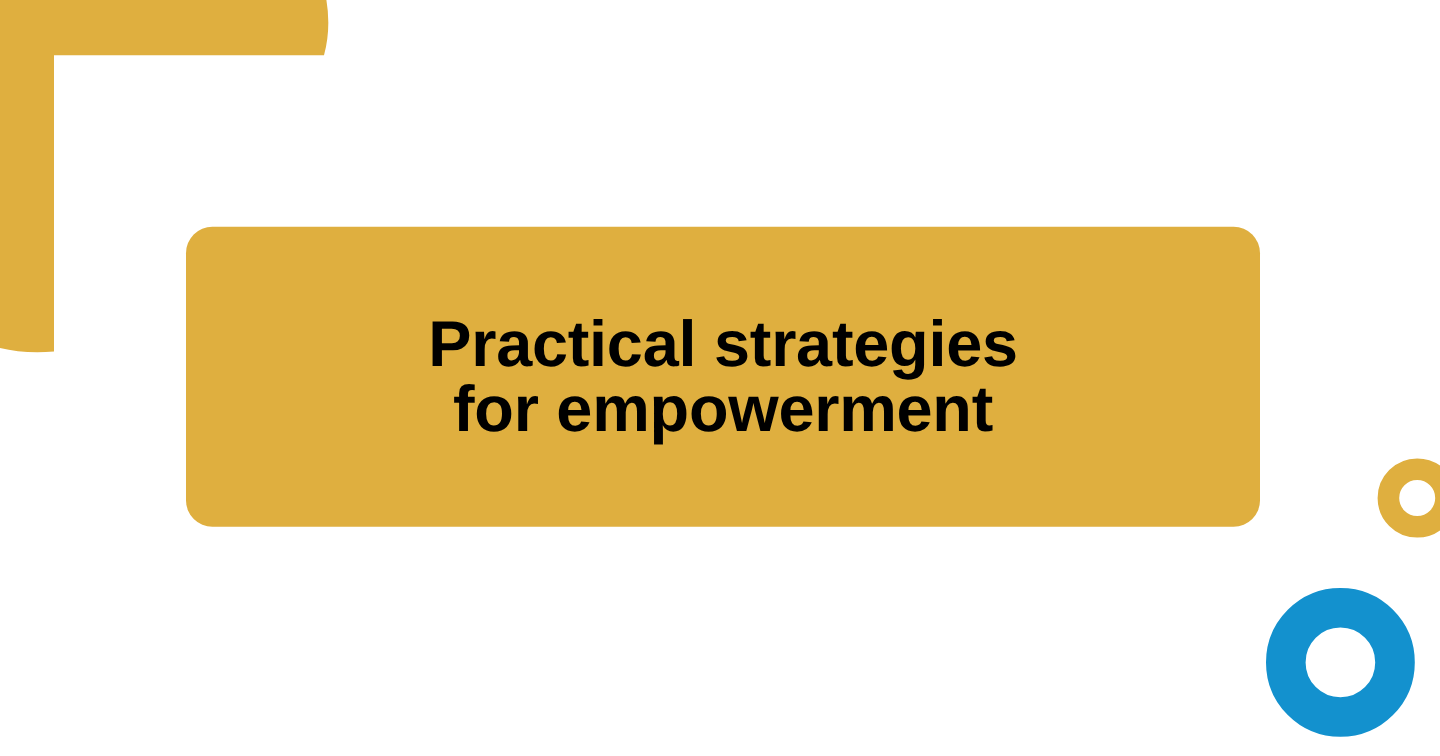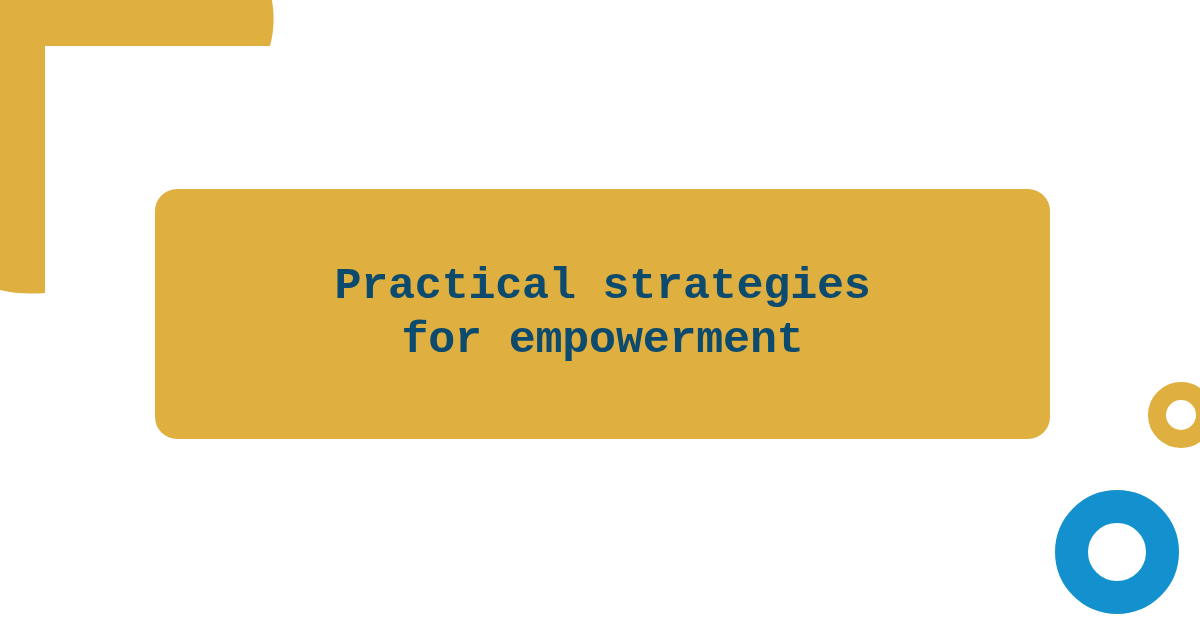--- a/index.html
+++ b/index.html
@@ -38,24 +38,24 @@
     background: #dfaf3f;
     border-radius: 22px;
     display: flex;
     align-items: center;
     justify-content: center;
     box-sizing: border-box;
     padding: 10px 46px;
   }
   .title-text {
     margin: 0;
-    color: #0c4a6e;
-    font-family: Liberation Mono, monospace;
+    color: #000000;
+    font-family: Liberation Sans, sans-serif;
     font-weight: bold;
-    font-size: 45px;
+    font-size: 54px;
     line-height: 54px;
     letter-spacing: -0.2px;
     text-align: center;
     max-width: 560px;
   }
 
   
   .ring {
     position: absolute;
     border-radius: 50%;

